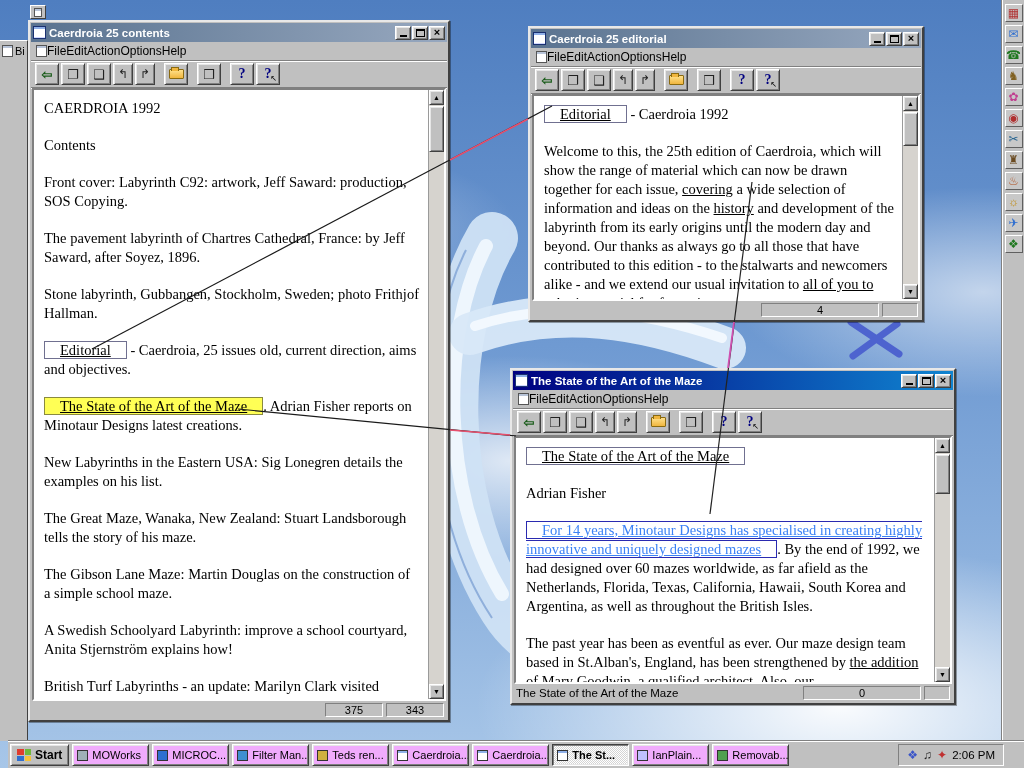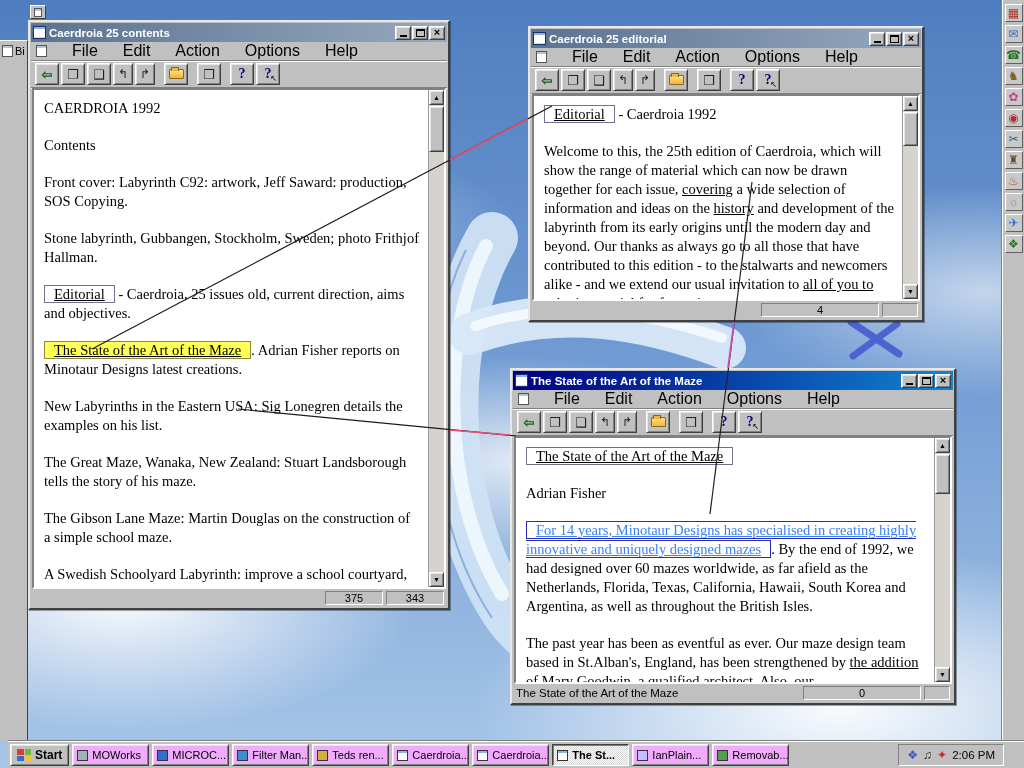--- a/index.html
+++ b/index.html
@@ -29,21 +29,21 @@
   .titlebar.active { background:linear-gradient(90deg,#000080,#1084d0); }
   .title { flex:1; color:#fff; font-weight:bold; font-size:11.5px; white-space:nowrap; overflow:hidden; }
   .win-icon { width:13px; height:13px; flex:none; background:#fff; border:1px solid #1a3070;
     box-shadow: inset 0 2px 0 #8fb0e8, inset 0 -1px 0 #d0d8ff; }
   .tb-btns { display:flex; gap:1px; flex:none; }
   .tbtn { width:16px; height:14px; background:#c0c0c0; border:1px solid; border-color:#fff #404040 #404040 #fff;
     box-shadow: inset 1px 1px 0 #e6e6e6, inset -1px -1px 0 #808080;
     display:flex; align-items:center; justify-content:center; font-size:11px; line-height:1; font-weight:bold; color:#000; }
   .glyph-min { width:7px; height:2px; background:#000; align-self:flex-end; margin:0 auto 2px auto; }
   .glyph-max { width:9px; height:8px; border:1px solid #000; border-top-width:2px; }
-  .menubar { height:19px; flex:none; display:flex; align-items:center; gap:25px; padding:0 5px; font-size:16px;
+  .menubar { height:19px; flex:none; display:flex; align-items:center; gap:0; padding:0 5px; font-size:12px;
     border-bottom:1px solid #808080; box-shadow:0 1px 0 #fff; }
   .menu-item { cursor:default; }
   .page-icon { width:11px; height:12px; background:#fff; border:1px solid #555;
     box-shadow: inset 0 2px 0 #b8c4d8; flex:none; }
   .toolbar { height:27px; flex:none; display:flex; align-items:center; gap:2px; padding:2px 4px;
     border-bottom:1px solid #808080; box-shadow:0 1px 0 #fff; }
   .tool { width:24px; height:22px; background:#c0c0c0; border:1px solid; border-color:#fff #404040 #404040 #fff;
     box-shadow: inset 1px 1px 0 #e6e6e6, inset -1px -1px 0 #808080;
     display:flex; align-items:center; justify-content:center; font-size:13px; color:#222; position:relative; }
   .tool.sm { width:20px; font-size:12px; }
@@ -55,42 +55,42 @@
     border:1px solid #8a6a10; border-radius:1px; }
   .folder::before { content:""; position:absolute; top:-3px; left:1px; width:6px; height:3px;
     background:#f0b63e; border:1px solid #8a6a10; border-bottom:none; }
 
   .docwrap { flex:1; display:flex; overflow:hidden; margin:0 1px;
     border:2px solid; border-color:#808080 #fff #fff #808080; background:#fff; }
   .doc { flex:1; overflow:hidden; padding:9px 8px 0 10px; font-family:"Liberation Serif", serif;
     font-size:14.5px; line-height:19px; color:#000; }
   .doc p { margin-bottom:18px; }
   .link { text-decoration:underline; color:#000; cursor:pointer; }
-  .boxed { border:1px solid #707090; padding:0 9px;text-align:center; }
+  .boxed { border:1px solid #707090; padding:0 15px;text-align:center; }
   .hl { background:#ffff55; border-color:#8a8a40; }
   .blue { color:#3b82f6; border-color:#2a2ab0; }
 
   .scrollbar { width:16px; flex:none; background:#d6d3ce; border-left:1px solid #9a9a9a;
     display:flex; flex-direction:column; }
   .sb-btn { height:15px; flex:none; background:#c0c0c0; border:1px solid; border-color:#fff #404040 #404040 #fff;
     box-shadow: inset 1px 1px 0 #e6e6e6, inset -1px -1px 0 #808080;
     display:flex; align-items:center; justify-content:center; font-size:7px; color:#000; }
   .sb-track { flex:1; position:relative; }
   .sb-thumb { position:absolute; top:1px; left:0; right:0; height:46px; background:#c0c0c0;
     border:1px solid; border-color:#fff #404040 #404040 #fff;
     box-shadow: inset 1px 1px 0 #e6e6e6, inset -1px -1px 0 #808080; }
 
   .statusbar { height:18px; flex:none; display:flex; align-items:center; gap:3px; padding:1px 3px; font-size:11px; }
   .status-text { font-size:11.5px; color:#000; white-space:nowrap; overflow:hidden; }
   .spacer { flex:1; }
   .cell { height:14px; background:#c0c0c0; border:1px solid; border-color:#808080 #fff #fff #808080;
     display:flex; align-items:center; justify-content:center; padding:0 4px; flex:none; }
 
   
-  #win-contents { left:28px; top:20px; width:422px; height:590px; }
+  #win-contents { left:28px; top:20px; width:422px; height:702px; }
   #win-editorial { left:528px; top:26px; width:396px; height:296px; }
   #win-maze { left:510px; top:368px; width:446px; height:337px; z-index:20; }
 
   
   #bg-window { position:absolute; left:0; top:40px; width:28px; height:701px; background:#c0c0c0;
     border-top:1px solid #fff; border-right:1px solid #404040; z-index:5; padding:4px 2px; font-size:11px; }
   #bg-window .row { display:flex; align-items:center; gap:2px; }
   #mini-icon { position:absolute; left:30px; top:5px; width:16px; height:14px; background:#c0c0c0;
     border:1px solid; border-color:#fff #404040 #404040 #fff; z-index:5; display:flex; align-items:center; justify-content:center; }
   #mini-icon .page-icon { width:8px; height:9px; }
@@ -211,20 +211,21 @@
       <span class="tool">
           <span class="help">?</span>
           <span class="mini-arrow">↖</span>
         </span>
     </div>
     <div class="docwrap">
       <div class="doc">
         <p>CAERDROIA 1992</p>
         <p>Contents</p>
         <p>Front cover: Labyrinth C92: artwork, Jeff Saward: production, SOS Copying.</p>
+        <p>The pavement labyrinth of Chartres Cathedral, France: by Jeff Saward, after Soyez, 1896.</p>
         <p>Stone labyrinth, Gubbangen, Stockholm, Sweden; photo Frithjof Hallman.</p>
         <p><a class="link boxed">Editorial</a><span> - Caerdroia, 25 issues old, current direction, aims and objectives.</span></p>
         <p><a class="link boxed hl">The State of the Art of the Maze</a><span>. Adrian Fisher reports on Minotaur Designs latest creations.</span></p>
         <p>New Labyrinths in the Eastern USA: Sig Lonegren details the examples on his list.</p>
         <p>The Great Maze, Wanaka, New Zealand: Stuart Landsborough tells the story of his maze.</p>
         <p>The Gibson Lane Maze: Martin Douglas on the construction of a simple school maze.</p>
         <p>A Swedish Schoolyard Labyrinth: improve a school courtyard, Anita Stjernström explains how!</p>
         <p>British Turf Labyrinths - an update: Marilyn Clark visited</p>
       </div>
       <div class="scrollbar">

